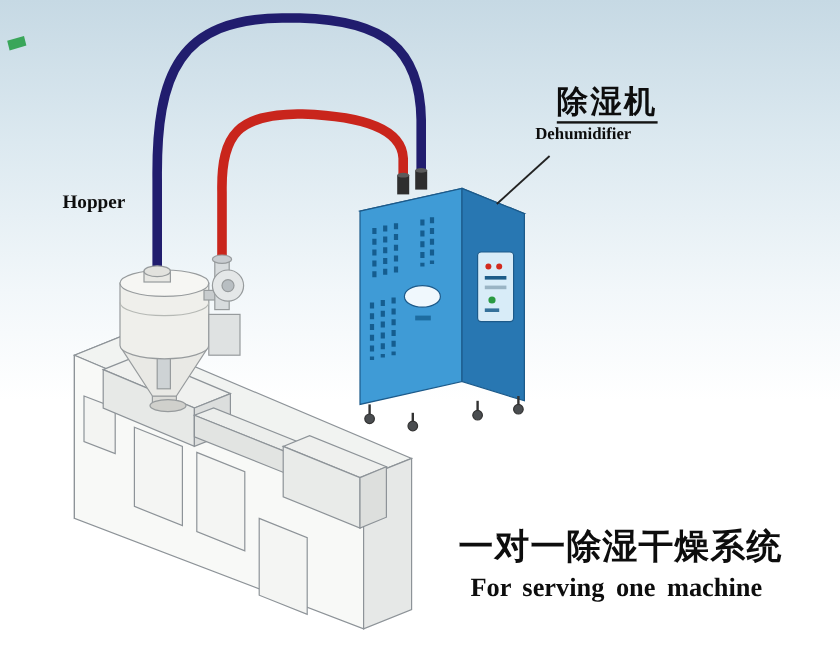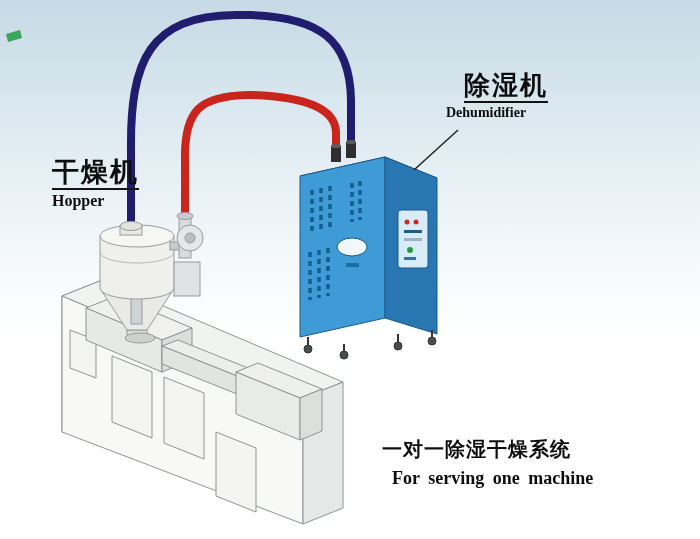--- a/index.html
+++ b/index.html
@@ -15,22 +15,22 @@
   .zh{font-family:"DejaVu Sans",sans-serif;font-weight:700;}
   .en{font-family:"Liberation Serif",serif;font-weight:700;}
   .ul{display:inline-block;border-bottom:2px solid #141414;padding-bottom:2px;}
   #hopper-label{left:52px;top:158px;}
   #hopper-label .zh{font-size:27px;letter-spacing:2px;}
   #hopper-label .en{font-size:16px;margin-top:3px;}
   #dehumidifier-label{left:446px;top:72px;}
   #dehumidifier-label .zh{font-size:26px;letter-spacing:2px;margin-left:18px;text-align:center;}
   #dehumidifier-label .en{font-size:14px;margin-top:3px;}
   #caption{left:382px;top:440px;}
-  #caption .zh{font-size:20px;letter-spacing:1px;font-family:Liberation Mono, monospace;}
-  #caption .en{font-size:18px;margin-left:10px;margin-top:8px;word-spacing:4px;}
+  #caption .zh{font-size:29px;letter-spacing:1px;}
+  #caption .en{font-size:22px;margin-left:10px;margin-top:8px;word-spacing:4px;}
   .block{display:block;}
 </style>
 </head>
 <body>
 
 <div id="stage">
 
   <svg width="700" height="539" viewBox="0 0 700 539">
 
     <polygon points="6,34 20,30 22,38 8,42" fill="#3aa65a"></polygon>
@@ -132,21 +132,20 @@
         <ellipse cx="336" cy="146" rx="5" ry="2" fill="#5a5a5a"></ellipse>
         <rect x="346" y="142" width="10" height="16" fill="#2e2e2e"></rect>
         <ellipse cx="351" cy="142" rx="5" ry="2" fill="#5a5a5a"></ellipse>
       </g>
     </g>
 
     <line x1="458" y1="130" x2="414" y2="170" stroke="#222" stroke-width="1.5"></line>
   </svg>
 
   <div class="label" id="hopper-label">
-    <span class="zh ul block">干燥机</span>
     <span class="en block">Hopper</span>
   </div>
 
   <div class="label" id="dehumidifier-label">
     <span class="zh ul block" style="display:inline-block;">除湿机</span>
     <span class="en block">Dehumidifier</span>
   </div>
 
   <div class="label" id="caption">
     <span class="zh block">一对一除湿干燥系统</span>

